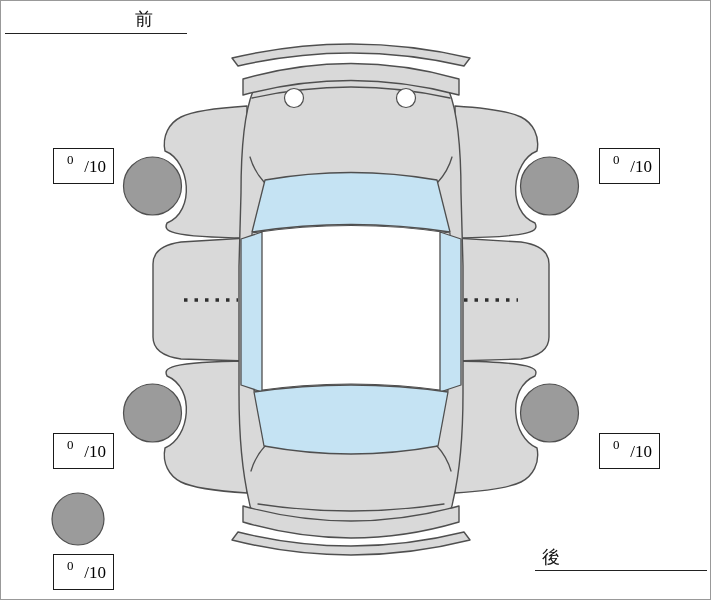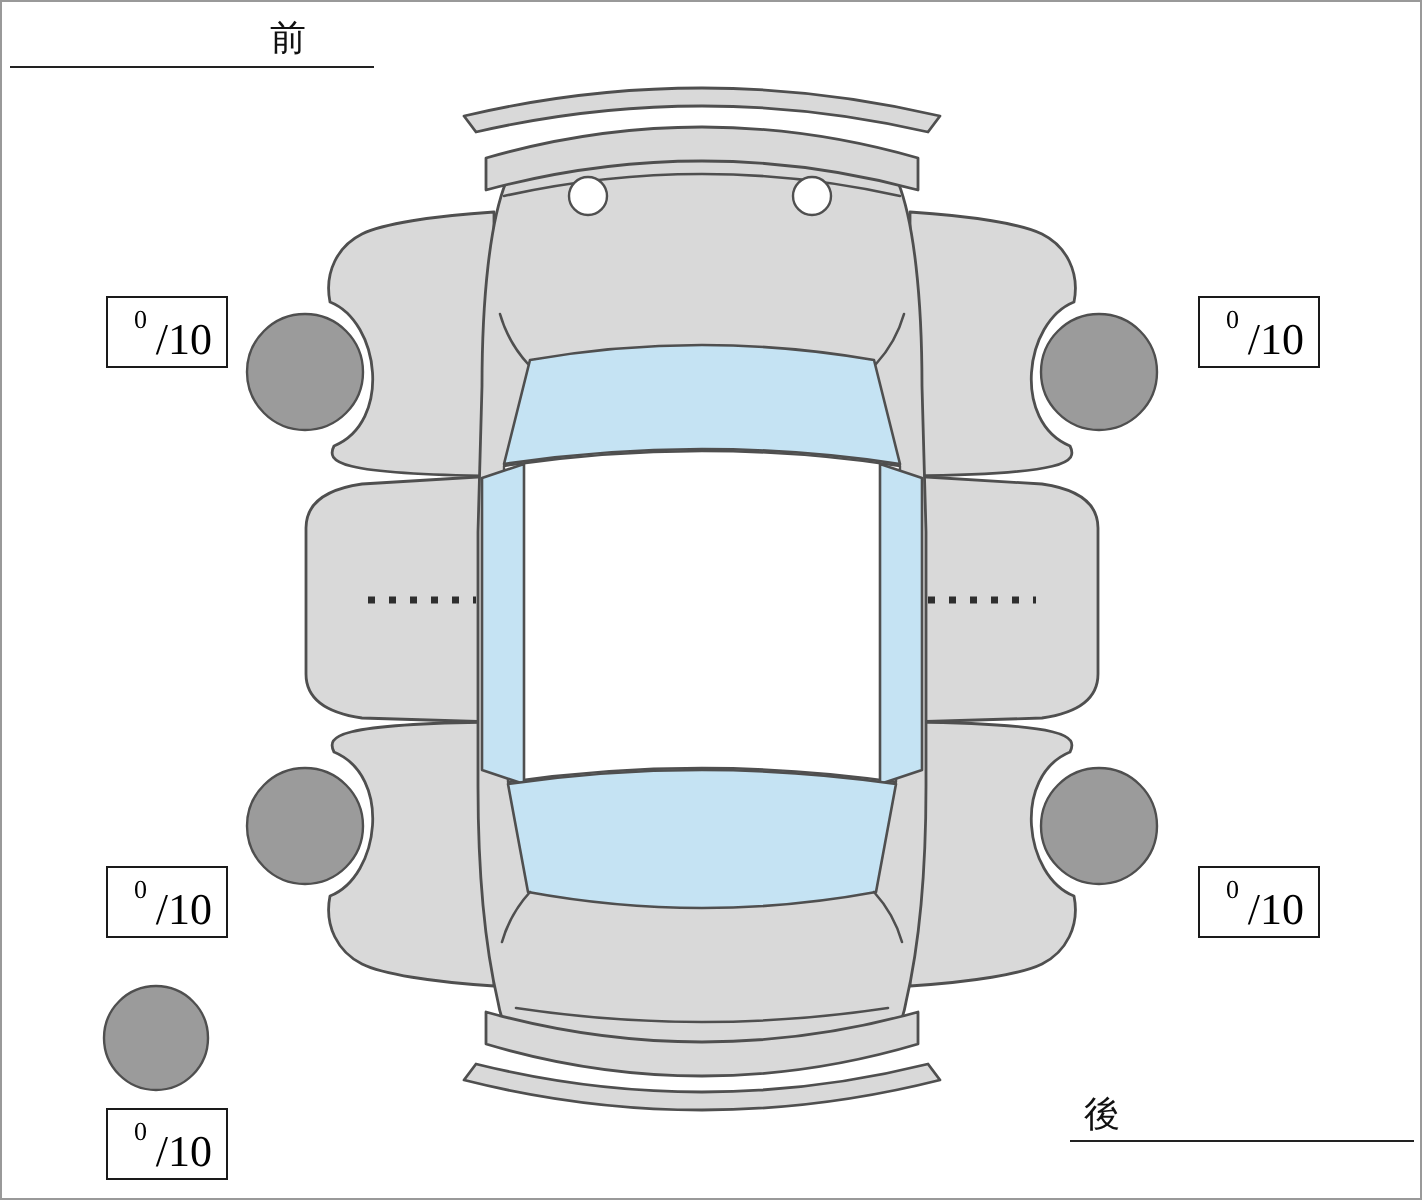--- a/index.html
+++ b/index.html
@@ -51,21 +51,21 @@
   .rating-box{
     position:absolute;
     width:61px;height:36px;
     box-sizing:border-box;
     background:#ffffff;
     border:1px solid #1a1a1a;
     font-family:"Liberation Serif","DejaVu Serif",serif;
     color:#000;
   }
   .rating-box .score{position:absolute;left:13px;top:3px;font-size:13px;}
-  .rating-box .denom{position:absolute;right:7px;top:8px;font-size:22px;}
+  .rating-box .denom{position:absolute;right:7px;top:8px;font-size:17px;}
   .rb-fl{left:52px;top:147px;}
   .rb-fr{left:598px;top:147px;}
   .rb-rl{left:52px;top:432px;}
   .rb-rr{left:598px;top:432px;}
   .rb-sp{left:52px;top:553px;}
 </style>
 </head>
 <body>
 
 <div class="canvas">

